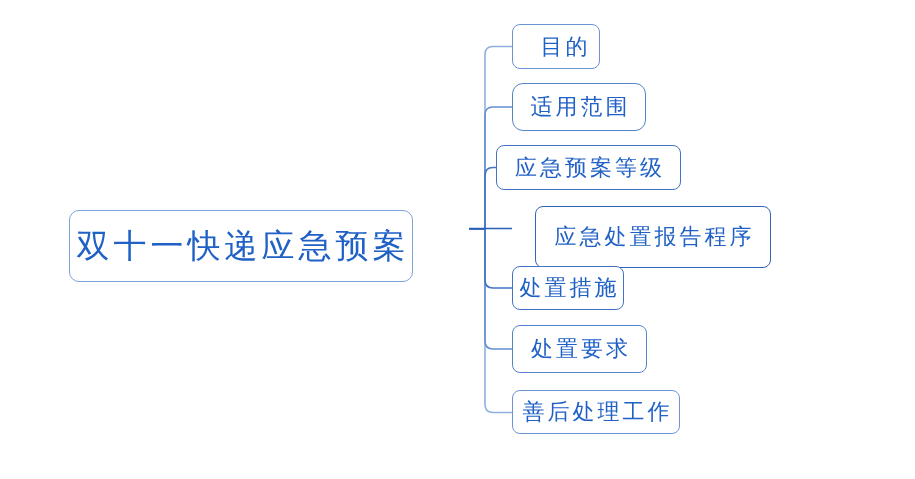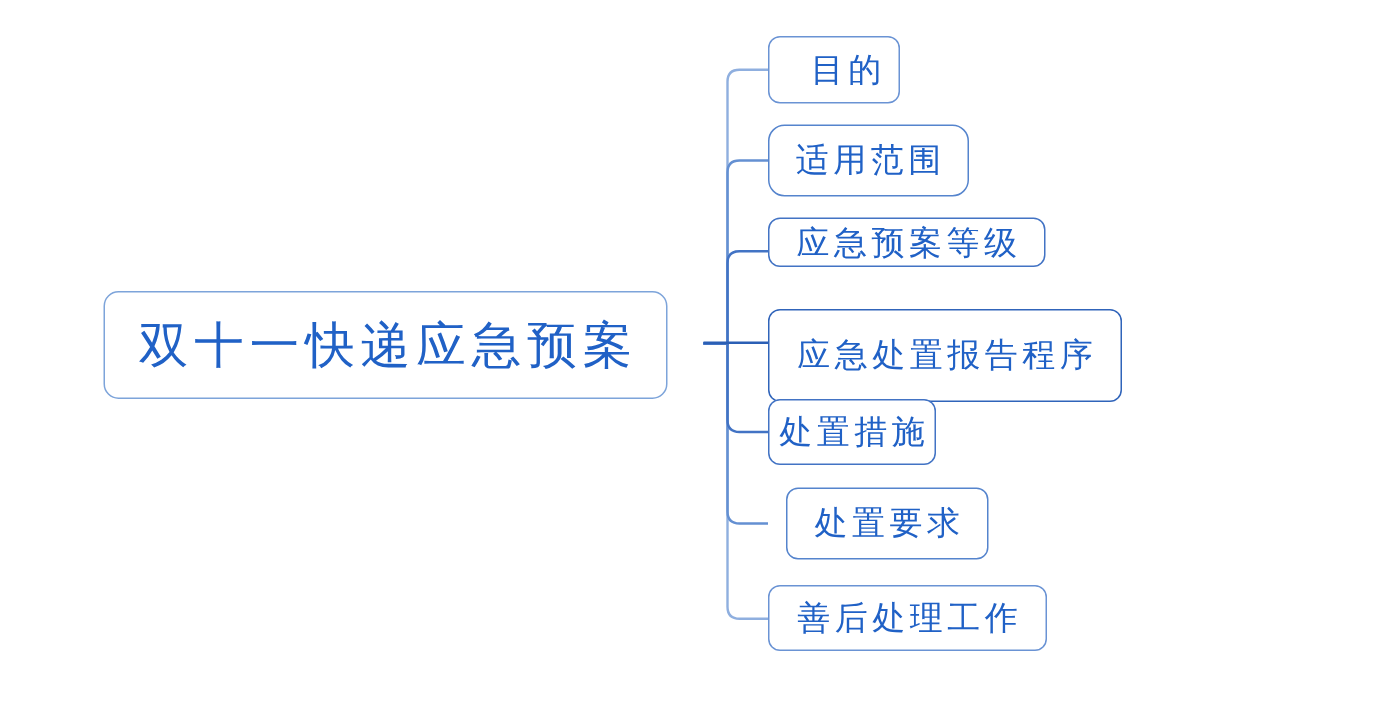--- a/index.html
+++ b/index.html
@@ -43,45 +43,45 @@
   <svg class="connector-layer" viewBox="0 0 915 479" xmlns="http://www.w3.org/2000/svg" aria-hidden="true">
     <path stroke="#8fafdf" d="M469 229 H485 V54.5 Q485 46.5 493 46.5 H512"></path>
     <path stroke="#8fafdf" d="M469 229 H485 V404.5 Q485 412.5 493 412.5 H512"></path>
     <path stroke="#6490d2" d="M469 229 H485 V115 Q485 107 493 107 H512"></path>
     <path stroke="#6490d2" d="M469 229 H485 V341 Q485 349 493 349 H512"></path>
     <path stroke="#4273c4" d="M469 229 H485 V175.5 Q485 167.5 493 167.5 H512"></path>
     <path stroke="#4273c4" d="M469 229 H485 V280 Q485 288 493 288 H512"></path>
     <path stroke="#2b5fb5" d="M469 228.5 H512"></path>
   </svg>
 
-  <div class="node root-node" style="left:69px;top:194px;width:376px;height:72px;">
+  <div class="node root-node" style="left:69px;top:210px;width:344px;height:72px;">
     <span class="label">双十一快递应急预案</span>
   </div>
 
   <div class="node child-node" style="left:512px;top:24px;width:88px;height:45px;border-color:#6a93d4;padding-left:16px;">
     <span class="label">目的</span>
   </div>
 
   <div class="node child-node" style="left:512px;top:83px;width:134px;height:48px;border-color:#5584cd;border-radius:11px;">
     <span class="label">适用范围</span>
   </div>
 
-  <div class="node child-node" style="left:512px;top:145px;width:185px;height:33px;border-color:#4273c4;">
+  <div class="node child-node" style="left:496px;top:145px;width:185px;height:45px;border-color:#4273c4;">
     <span class="label">应急预案等级</span>
   </div>
 
-  <div class="node child-node" style="left:512px;top:206px;width:236px;height:62px;border-color:#3064ba;">
+  <div class="node child-node" style="left:535px;top:206px;width:236px;height:62px;border-color:#3064ba;">
     <span class="label">应急处置报告程序</span>
   </div>
 
   <div class="node child-node" style="left:512px;top:266px;width:112px;height:44px;border-color:#4273c4;">
     <span class="label">处置措施</span>
   </div>
 
-  <div class="node child-node" style="left:524px;top:325px;width:135px;height:48px;border-color:#5584cd;">
+  <div class="node child-node" style="left:512px;top:325px;width:135px;height:48px;border-color:#5584cd;">
     <span class="label">处置要求</span>
   </div>
 
-  <div class="node child-node" style="left:512px;top:390px;width:186px;height:44px;border-color:#6a93d4;">
+  <div class="node child-node" style="left:512px;top:390px;width:168px;height:44px;border-color:#6a93d4;">
     <span class="label">善后处理工作</span>
   </div>
 
 </div>
 
 </body></html>

